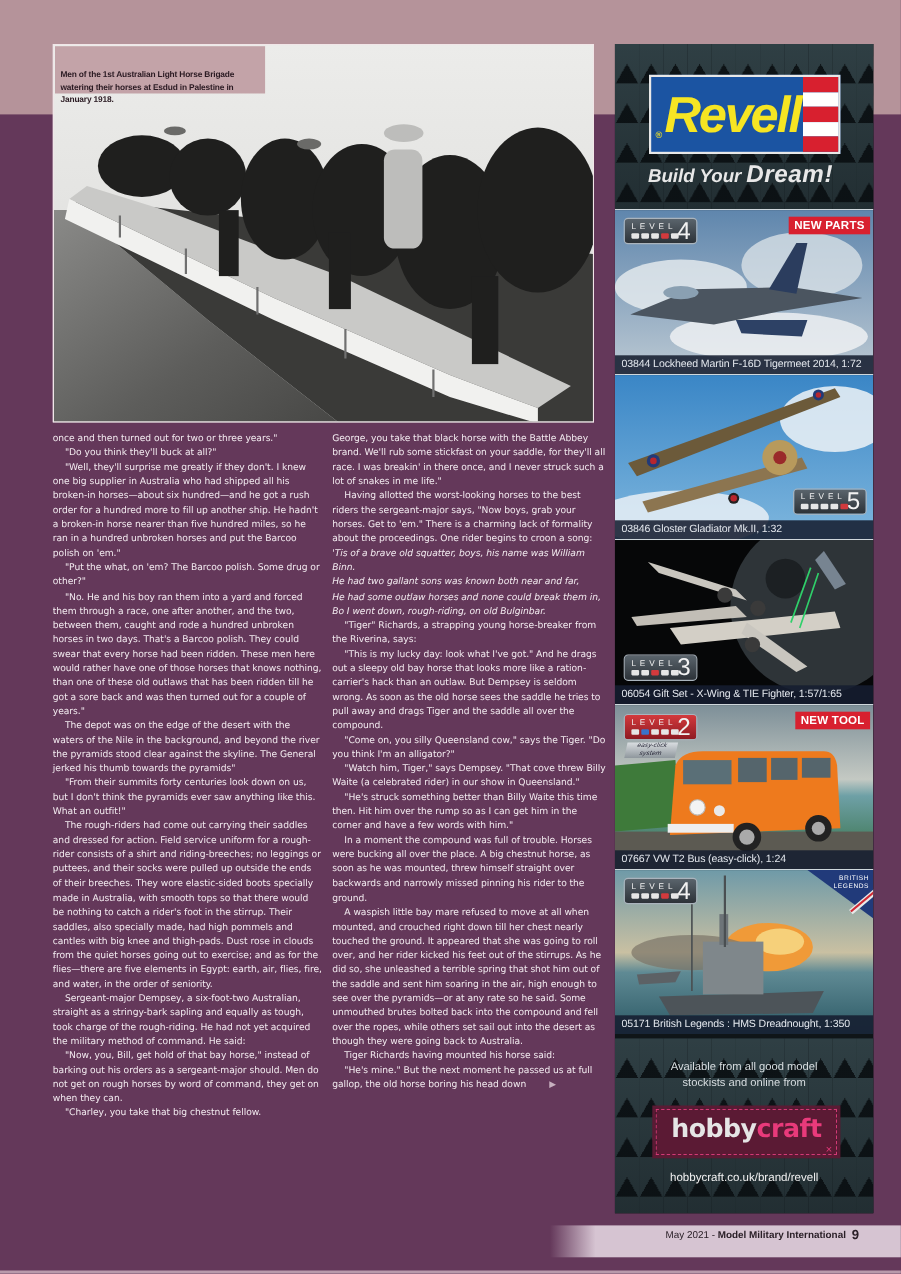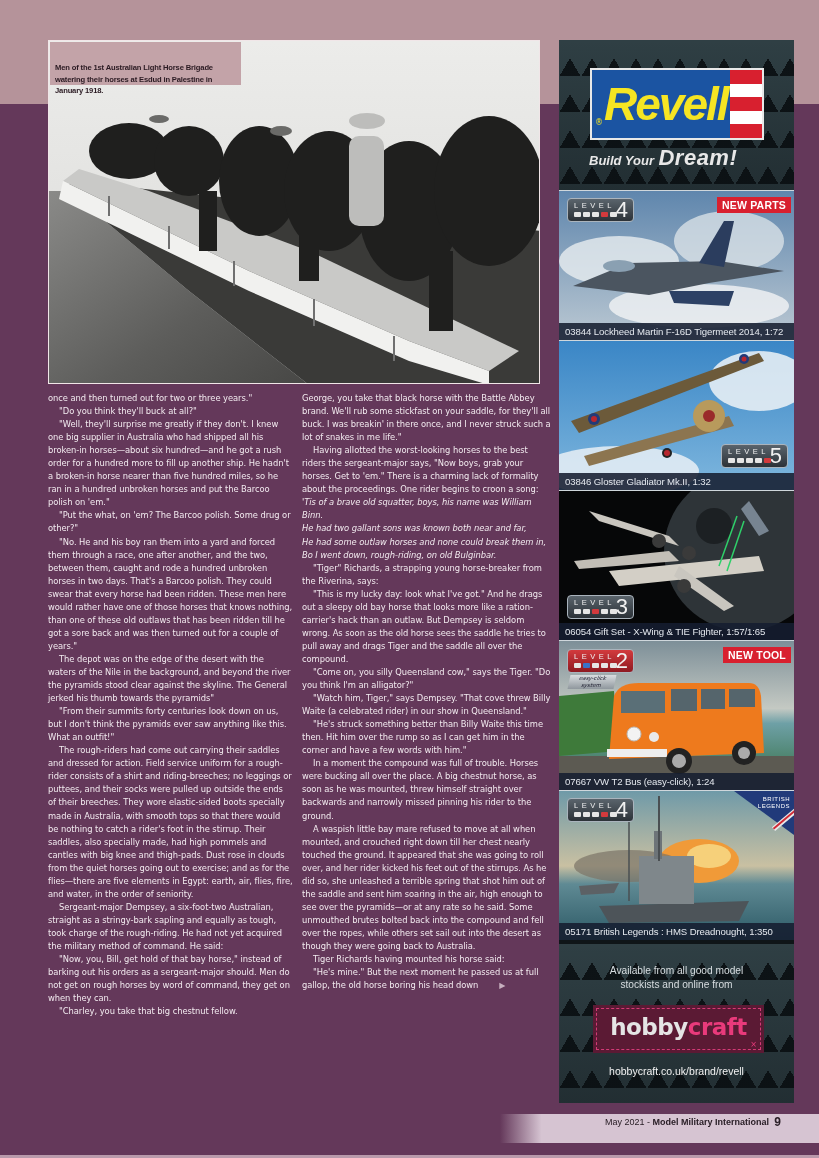--- a/index.html
+++ b/index.html
@@ -32,21 +32,21 @@
   .tri-bg.top { top: 0; height: 150px; }
   .tri-bg.bot { top: 904px; height: 159px; }
   .tri-overlay { position: absolute; inset: 0; background: linear-gradient(180deg, rgba(20,30,34,0) 0%, rgba(10,15,18,0.35) 100%); }
 
   .revell-box { position: absolute; left: 31px; top: 28px; width: 174px; height: 72px; background: #1b54a2; border: 2px solid #e8e8e8; }
   .revell-word { position: absolute; left: 12px; top: 4px; font-family: "Liberation Sans", sans-serif; font-weight: bold; font-size: 46px; color: #f6e523; letter-spacing: -2px; line-height: 60px; font-style: italic; }
   .revell-reg { position: absolute; left: 3px; top: 48px; font-size: 8px; color: #f6e523; }
   .revell-stripes { position: absolute; right: 0; top: 0; width: 32px; height: 68px; }
   .revell-stripes div { height: 13.6px; }
   .tagline { position: absolute; left: 30px; top: 105px; color: #e8e8e8; font-family: "Liberation Sans", sans-serif; font-weight: bold; font-style: italic; }
-  .tagline .small { font-size: 13px; }
+  .tagline .small { font-size: 17px; }
   .tagline .big { font-size: 22px; letter-spacing: 0.5px; }
 
   .product { position: absolute; left: 0; width: 235px; height: 150px; overflow: hidden; border-top: 1px solid #cfd7dc; }
   .product .scene { position: absolute; inset: 0; }
   .product .label { position: absolute; left: 0; bottom: 0; width: 100%; height: 17px; background: rgba(22,30,48,0.88); color: #e4e8ee; font-family: "Liberation Sans", sans-serif; font-size: 9.6px; line-height: 17px; padding-left: 6px; white-space: nowrap; letter-spacing: -0.1px; }
   .level-badge { position: absolute; width: 67px; height: 24px; border-radius: 4px; border: 1.5px solid #aab4bd; background: linear-gradient(180deg, #5a646c, #2c3238); color: #f1f1f1; }
   .level-badge.red { background: linear-gradient(180deg, #d33a3d, #8e1a22); }
   .level-badge .lvl { position: absolute; left: 6px; top: 2px; font-family: "Liberation Sans", sans-serif; font-size: 7.5px; letter-spacing: 3.5px; }
   .level-badge .num { position: absolute; right: 5px; top: -2px; font-family: "Liberation Sans", sans-serif; font-size: 22px; line-height: 26px; }
   .level-badge .dots { position: absolute; left: 6px; top: 13px; display: flex; gap: 2px; }
@@ -134,21 +134,21 @@
     <p class="ind">"Put the what, on 'em? The Barcoo polish. Some drug or other?"</p>
     <p class="ind">"No. He and his boy ran them into a yard and forced them through a race, one after another, and the two, between them, caught and rode a hundred unbroken horses in two days. That's a Barcoo polish. They could swear that every horse had been ridden. These men here would rather have one of those horses that knows nothing, than one of these old outlaws that has been ridden till he got a sore back and was then turned out for a couple of years."</p>
     <p class="ind">The depot was on the edge of the desert with the waters of the Nile in the background, and beyond the river the pyramids stood clear against the skyline. The General jerked his thumb towards the pyramids"</p>
     <p class="ind">"From their summits forty centuries look down on us, but I don't think the pyramids ever saw anything like this. What an outfit!"</p>
     <p class="ind">The rough-riders had come out carrying their saddles and dressed for action. Field service uniform for a rough-rider consists of a shirt and riding-breeches; no leggings or puttees, and their socks were pulled up outside the ends of their breeches. They wore elastic-sided boots specially made in Australia, with smooth tops so that there would be nothing to catch a rider's foot in the stirrup. Their saddles, also specially made, had high pommels and cantles with big knee and thigh-pads. Dust rose in clouds from the quiet horses going out to exercise; and as for the flies—there are five elements in Egypt: earth, air, flies, fire, and water, in the order of seniority.</p>
     <p class="ind">Sergeant-major Dempsey, a six-foot-two Australian, straight as a stringy-bark sapling and equally as tough, took charge of the rough-riding. He had not yet acquired the military method of command. He said:</p>
     <p class="ind">"Now, you, Bill, get hold of that bay horse," instead of barking out his orders as a sergeant-major should. Men do not get on rough horses by word of command, they get on when they can.</p>
     <p class="ind">"Charley, you take that big chestnut fellow.</p>
   </div>
 <div class="col col2" id="col2">
-    <p>George, you take that black horse with the Battle Abbey brand. We'll rub some stickfast on your saddle, for they'll all buck. I was breakin' in there once, and I never struck such a lot of snakes in me life."</p>
+    <p>George, you take that black horse with the Battle Abbey brand. We'll rub some stickfast on your saddle, for they'll all race. I was breakin' in there once, and I never struck such a lot of snakes in me life."</p>
     <p class="ind">Having allotted the worst-looking horses to the best riders the sergeant-major says, "Now boys, grab your horses. Get to 'em." There is a charming lack of formality about the proceedings. One rider begins to croon a song:</p>
     <p class="it">'Tis of a brave old squatter, boys, his name was William Binn.</p>
     <p class="it">He had two gallant sons was known both near and far,</p>
     <p class="it">He had some outlaw horses and none could break them in,</p>
     <p class="it">Bo I went down, rough-riding, on old Bulginbar.</p>
     <p class="ind">"Tiger" Richards, a strapping young horse-breaker from the Riverina, says:</p>
     <p class="ind">"This is my lucky day: look what I've got." And he drags out a sleepy old bay horse that looks more like a ration-carrier's hack than an outlaw. But Dempsey is seldom wrong. As soon as the old horse sees the saddle he tries to pull away and drags Tiger and the saddle all over the compound.</p>
     <p class="ind">"Come on, you silly Queensland cow," says the Tiger. "Do you think I'm an alligator?"</p>
     <p class="ind">"Watch him, Tiger," says Dempsey. "That cove threw Billy Waite (a celebrated rider) in our show in Queensland."</p>
     <p class="ind">"He's struck something better than Billy Waite this time then. Hit him over the rump so as I can get him in the corner and have a few words with him."</p>

